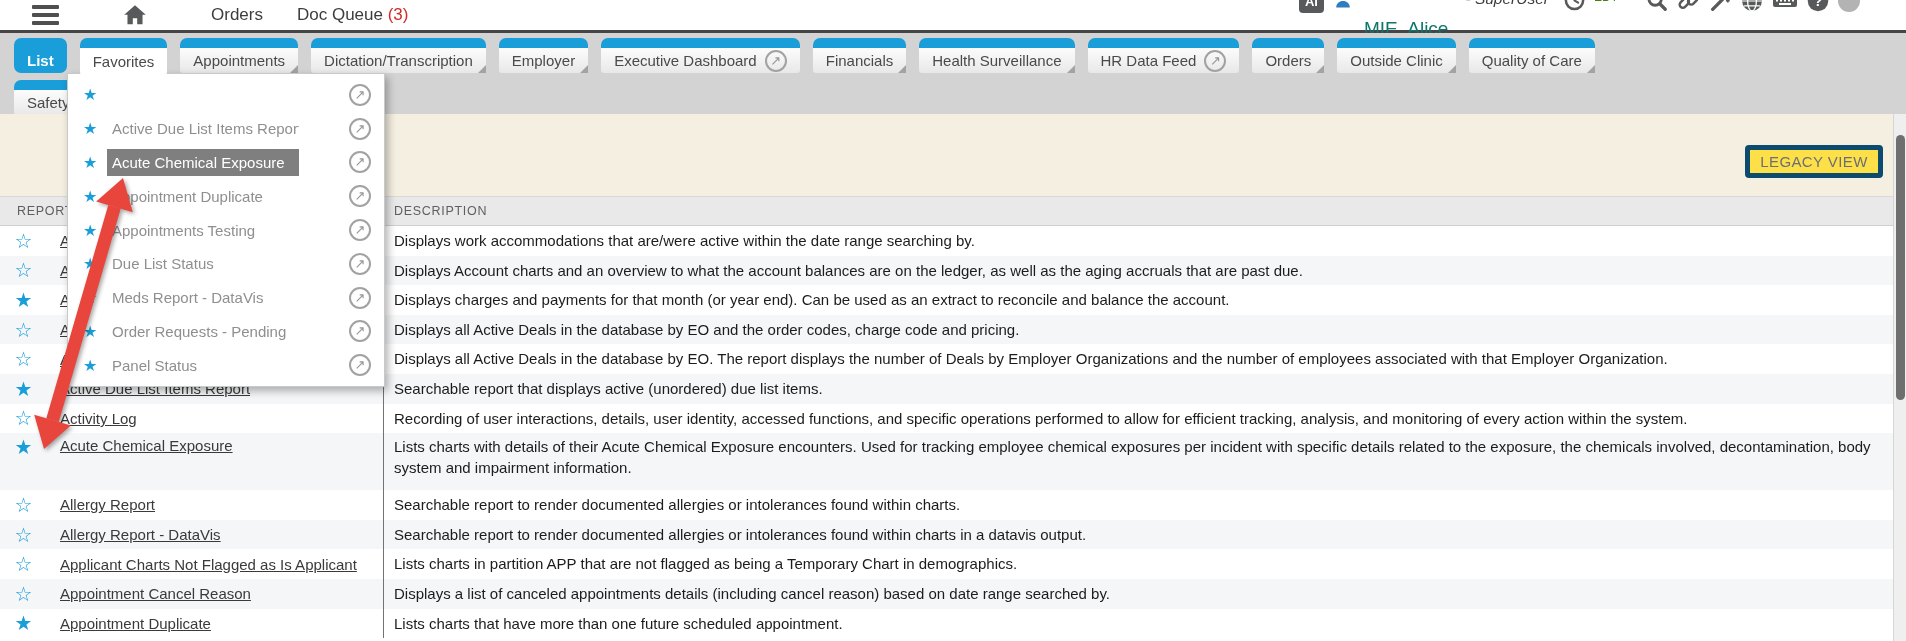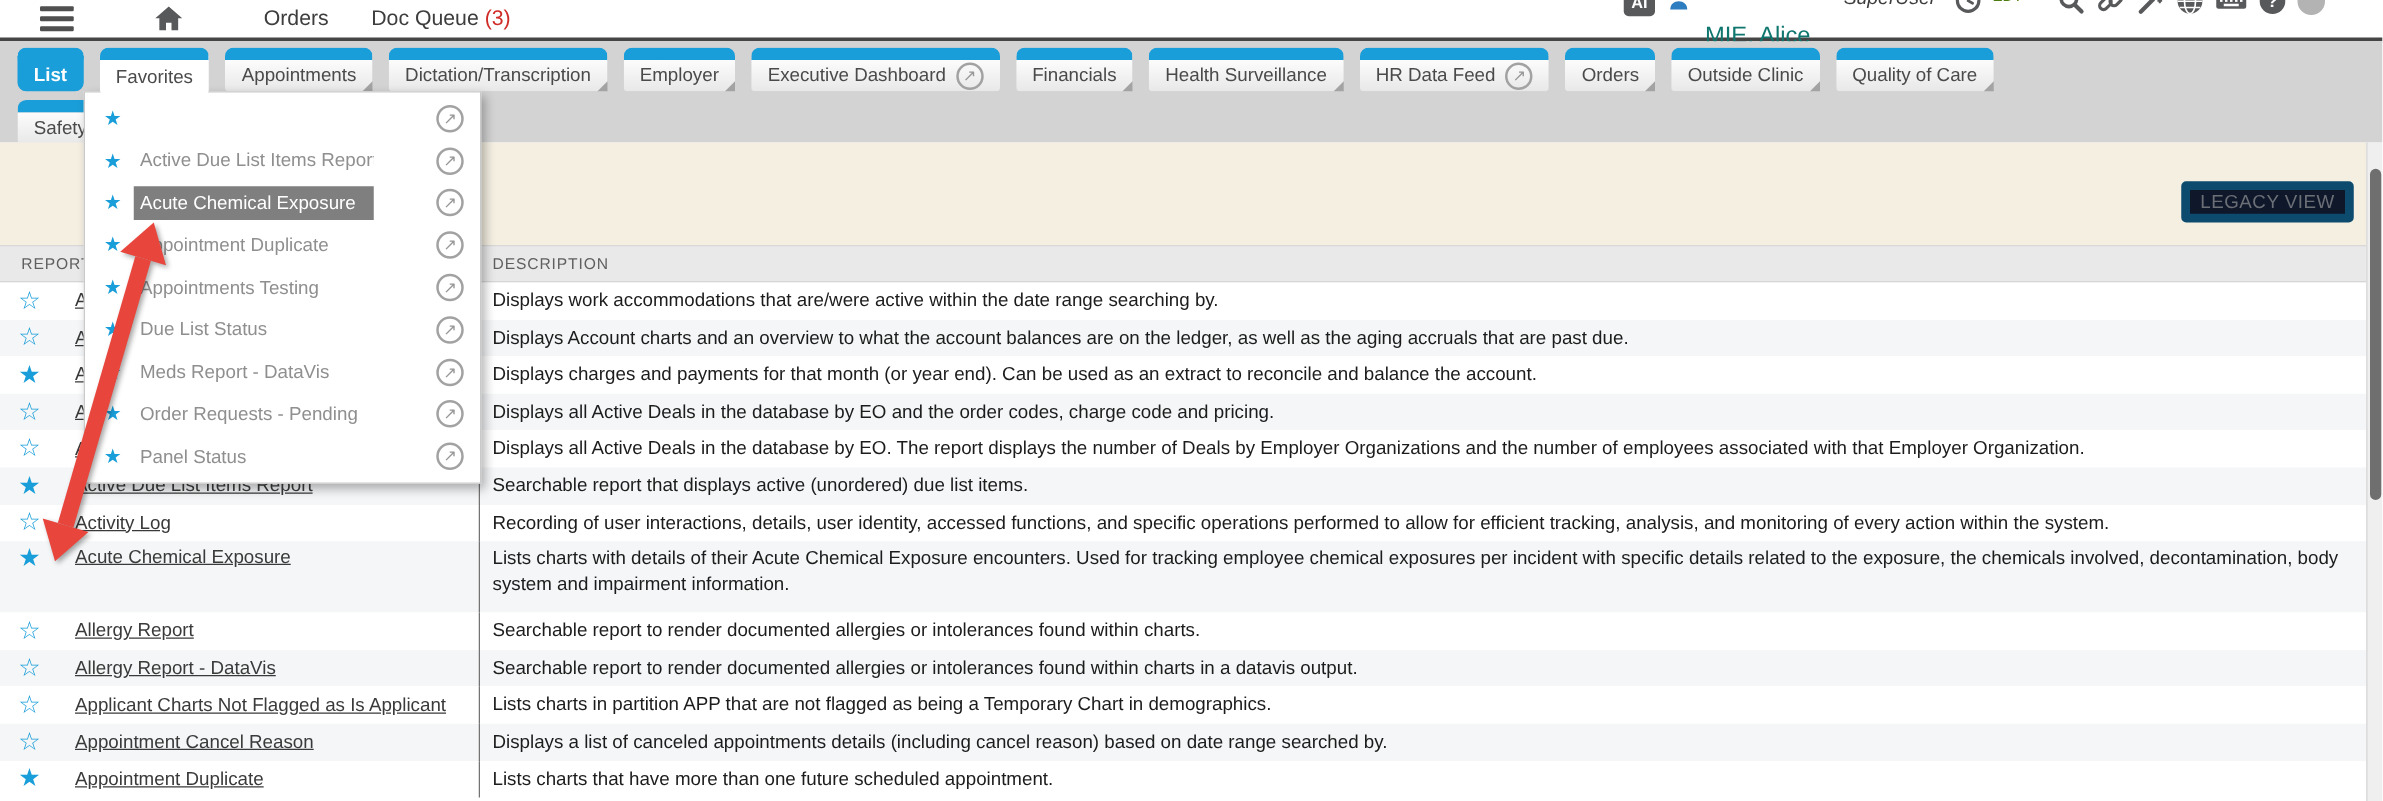--- a/index.html
+++ b/index.html
@@ -37,22 +37,22 @@
   .tab.active { background:#1a9ed9; border-top-color:#1a9ed9; color:#fff; font-weight:bold; border-radius:7px; }
   .tab.open { background:#fff; height:37px; z-index:56; }
   .tab.fold::after { content:""; position:absolute; right:0px; bottom:0px;
                      border-style:solid; border-width:0 0 8px 8px;
                      border-color:transparent transparent #a3a3a3 transparent; }
   .circle-arrow { width:22px; height:22px; border:2px solid #a2a2a2; border-radius:50%;
                   color:#969696; font-size:13px; line-height:18px; text-align:center; flex:none; }
 
   
   .beige { position:absolute; top:114px; left:0; width:1893px; height:82px; background:#f4efe1; }
-  .legacy-btn { position:absolute; top:31px; right:10px; width:138px; height:33px; background:#0f172a;
-                border:7px solid #0c4a6e; border-radius:4px; color:#6b6f76; font-size:15px;
+  .legacy-btn { position:absolute; top:31px; right:10px; width:138px; height:33px; background:#fde047;
+                border:5px solid #0c4a6e; border-radius:4px; color:#6b6f76; font-size:15px;
                 letter-spacing:.4px; display:flex; align-items:center; justify-content:center; cursor:pointer; }
 
   
   .tbl-header { position:absolute; top:196px; left:0; width:1893px; height:30px; background:#e9e9e9;
                 border-top:1px solid #d8d8d8; border-bottom:1px solid #cfcfcf;
                 display:flex; font-size:12.5px; color:#5f5f5f; letter-spacing:.7px; }
   .col-report { width:383px; padding-left:17px; line-height:28px; }
   .col-desc { flex:1; padding-left:10px; border-left:1px solid #cfcfcf; line-height:28px; }
   .tbl-body { position:absolute; top:226px; left:0; width:1893px; }
   .trow { display:flex; height:29.6px; align-items:center; font-size:15px; background:#fff; }

